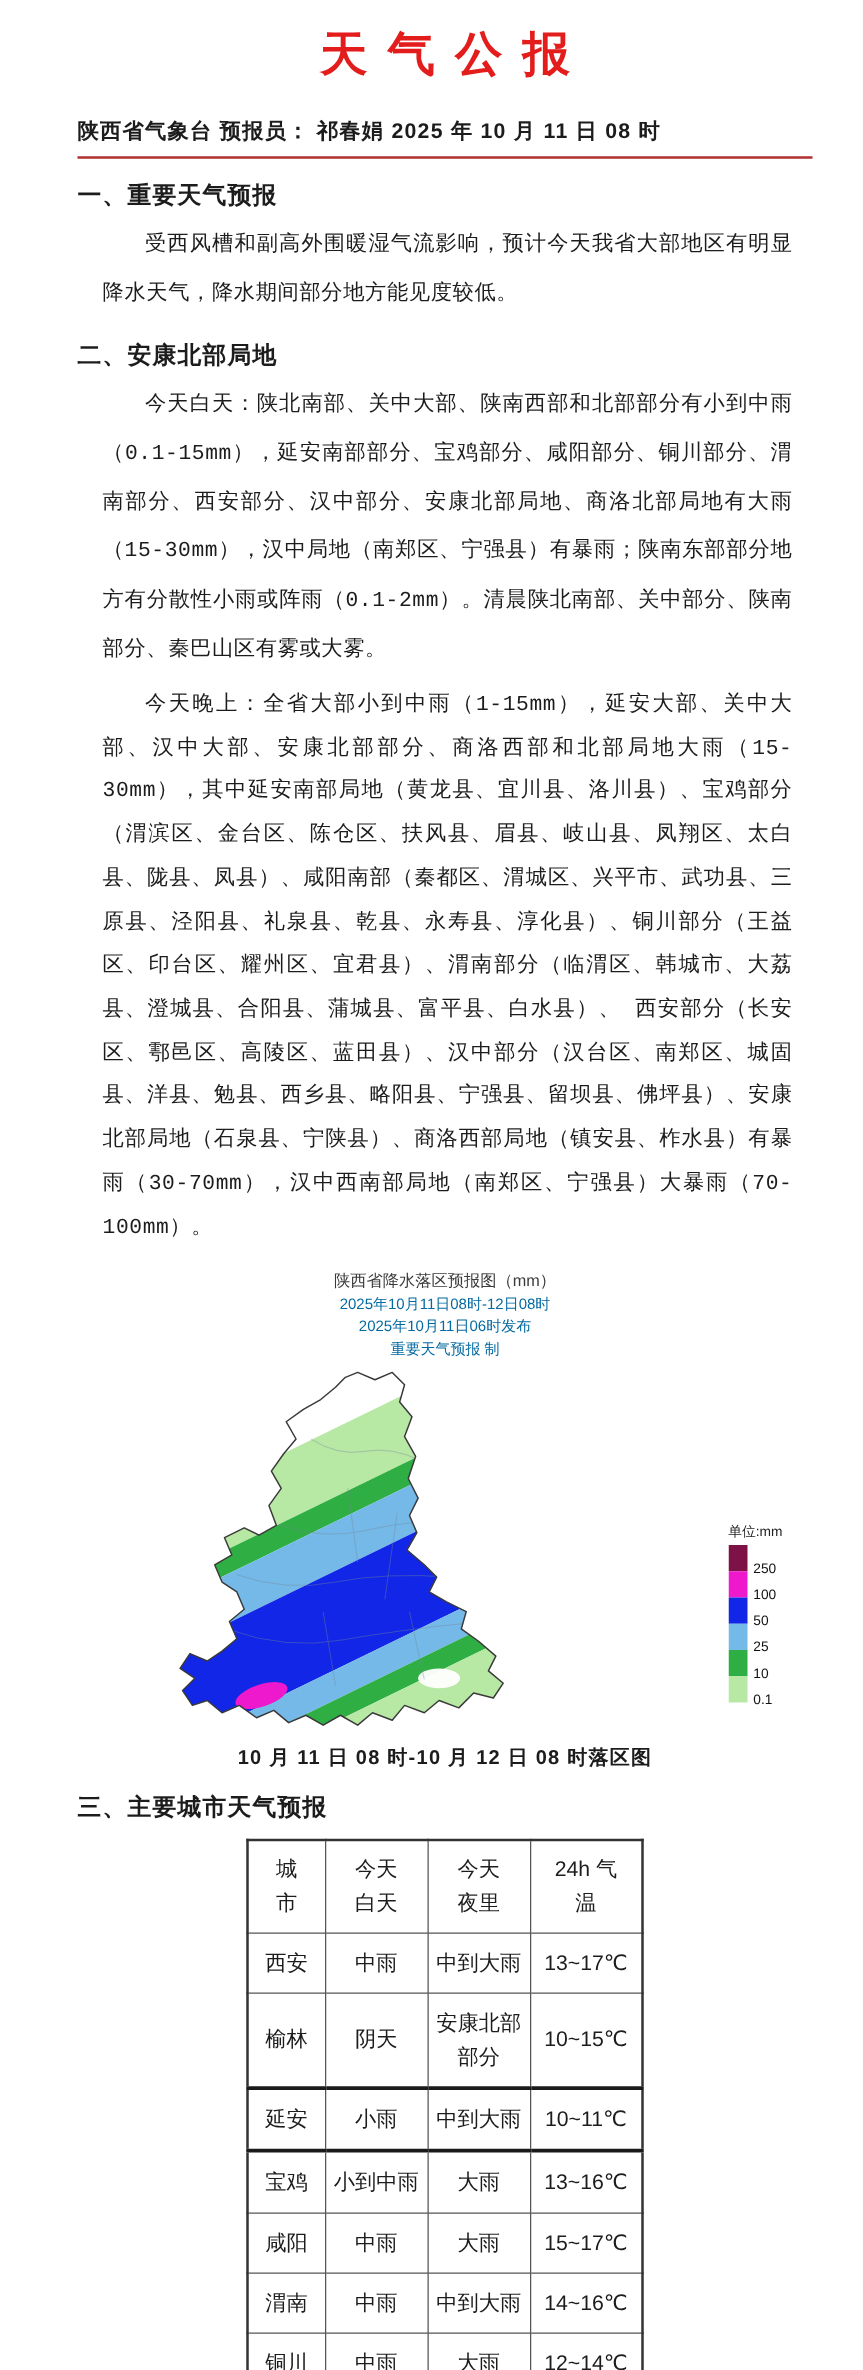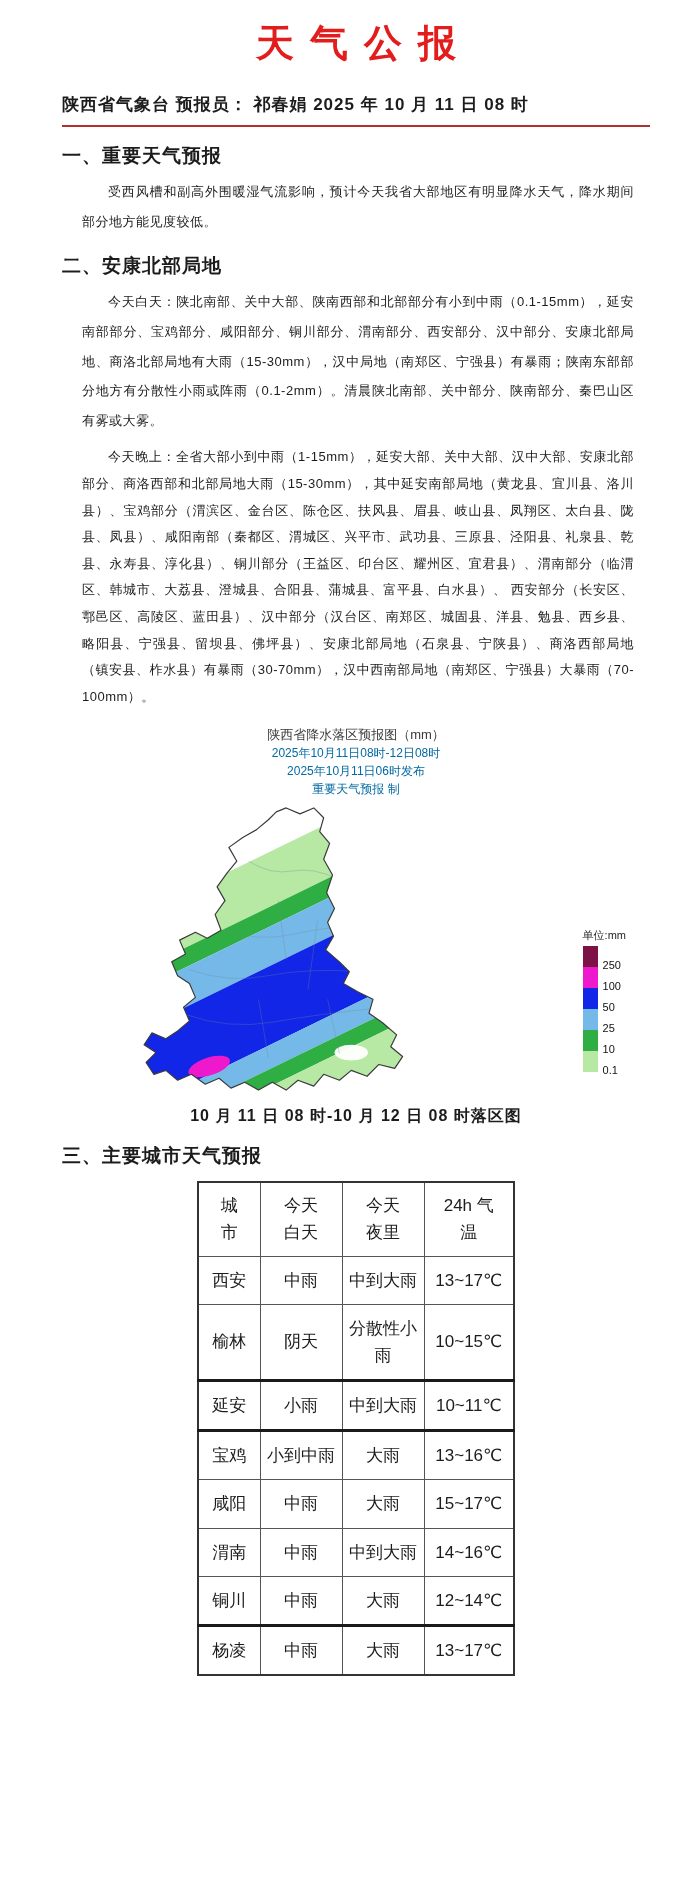--- a/index.html
+++ b/index.html
@@ -3,21 +3,21 @@
 <meta charset="utf-8">
 <style>
   html,body{margin:0;padding:0;background:#fff;}
   body{width:690px;font-family:"Liberation Sans","DejaVu Sans",sans-serif;color:#1c1c1c;}
   .page{padding:8px 40px 26px 62px;}
 
   .doc-title{text-align:center;font-size:38px;font-weight:700;letter-spacing:16px;text-indent:16px;margin:10px 0 24px;}
   .doc-meta{font-size:17px;font-weight:700;letter-spacing:1px;padding-bottom:9px;border-bottom:2px solid #b03030;margin-bottom:14px;}
 
   h2.sec{font-size:19px;font-weight:700;margin:16px 0 8px;letter-spacing:1px;}
-  p.body{font-size:13px;line-height:2.3;text-align:justify;text-indent:2em;letter-spacing:.5px;margin:6px 16px 8px 20px;}
+  p.body{font-size:17px;line-height:2.3;text-align:justify;text-indent:2em;letter-spacing:.5px;margin:6px 16px 8px 20px;font-family:Liberation Mono, monospace;}
   p.body.dense{line-height:2.05;margin-bottom:4px;}
 
   .map-block{margin-top:14px;text-align:center;}
   .map-titles .t1{font-size:13px;color:#3a3a3a;line-height:1.5;}
   .map-titles .t2{font-size:12px;color:#0369a1;line-height:1.5;}
   .map-canvas{position:relative;width:560px;height:296px;margin:4px auto 0;}
   .map-canvas svg{position:absolute;left:52px;top:0;}
   .legend{position:absolute;right:10px;top:126px;text-align:left;}
   .lg-title{font-size:11px;color:#222;margin-bottom:3px;}
   .lg-row{display:flex;align-items:flex-end;height:21px;}
@@ -154,21 +154,21 @@
     <tbody>
         <tr>
           <td>西安</td>
           <td>中雨</td>
           <td>中到大雨</td>
           <td>13~17℃</td>
         </tr>
         <tr>
           <td>榆林</td>
           <td>阴天</td>
-          <td>分散性小雨</td>
+          <td>安康北部部分</td>
           <td>10~15℃</td>
         </tr>
         <tr class="thick-top">
           <td>延安</td>
           <td>小雨</td>
           <td>中到大雨</td>
           <td>10~11℃</td>
         </tr>
         <tr class="thick-top">
           <td>宝鸡</td>

